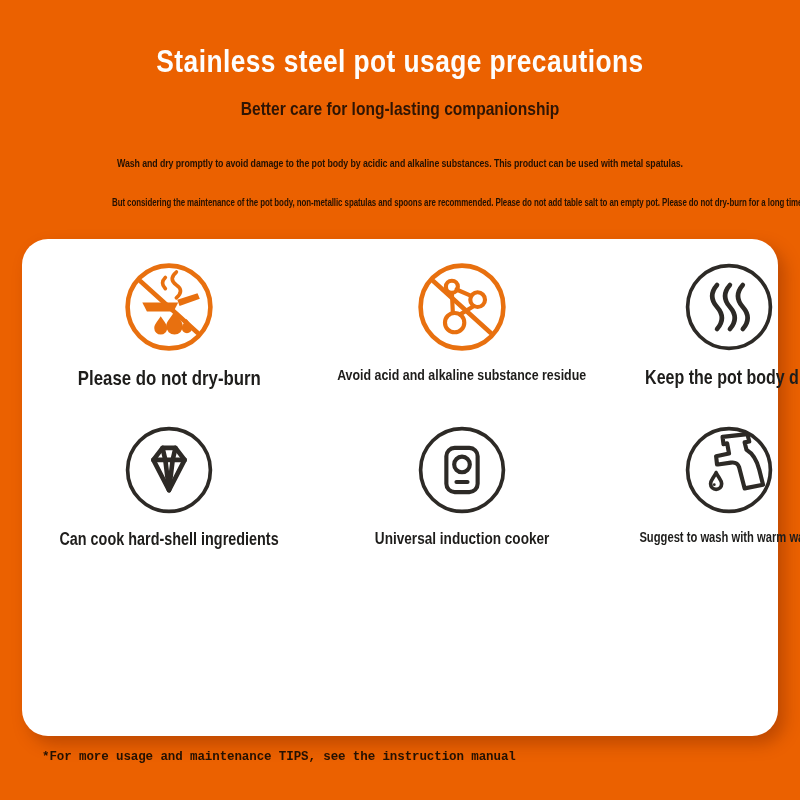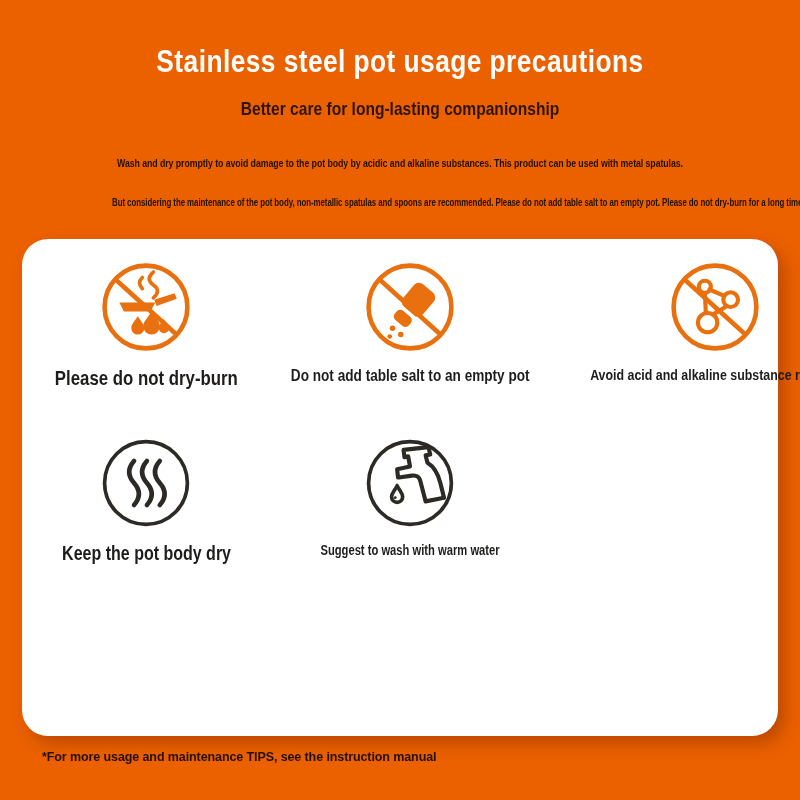--- a/index.html
+++ b/index.html
@@ -30,21 +30,21 @@
 
   
   .card{
     width:756px;height:497px;margin-top:31px;background:#FFFFFF;
     border-radius:26px;box-sizing:border-box;
     padding:22px 10px 0;
     box-shadow:7px 8px 16px rgba(125,38,0,.40);
   }
   .grid{
     display:grid;grid-template-columns:repeat(3,1fr);
-    grid-template-rows:157px 157px 157px;row-gap:19px;
+    grid-template-rows:157px 157px 157px;row-gap:6px;
   }
   .tile{display:flex;flex-direction:column;align-items:center;}
   .icon-wrap{width:92px;height:92px;}
   .icon-wrap svg{width:92px;height:92px;display:block;}
   .icon-orange{color:#E8700F;}
   .icon-dark{color:#2D2A26;}
   .caption{
     margin-top:13px;font-weight:700;color:#1E1D1B;
     white-space:nowrap;transform:scaleX(.8);transform-origin:50% 50%;
   }
@@ -52,21 +52,21 @@
   .cap-2{font-size:17px;}
   .cap-3{font-size:15.5px;}
   .cap-4{font-size:19px;}
   .cap-5{font-size:14px;}
   .cap-6{font-size:20px;}
   .cap-7{font-size:18px;}
   .cap-8{font-size:17px;}
   .cap-9{font-size:14px;}
 
   
-  .foot{width:100%;margin-top:14px;}
+  .foot{width:100%;margin-top:14px;font-family:Liberation Mono, monospace;}
   .foot p{
     margin:0 0 0 42px;font-size:12.5px;font-weight:700;color:#241102;
     letter-spacing:-.1px;
   }
 </style>
 </head>
 <body>
 
 <div class="poster">
 
@@ -90,36 +90,20 @@
             <path d="M59 42 l22 -7 l2.5 6 l-22 8 z" fill="currentColor" stroke="none"></path>
             <path d="M41 60 c-4 6 -7 9 -7 13 a7 7 0 0 0 14 0 c0 -4 -3 -7 -7 -13" fill="currentColor" stroke="none"></path>
             <path d="M56 55 c-5 8 -9 11 -9 16 a9 9 0 0 0 18 0 c0 -5 -4 -8 -9 -16" fill="currentColor" stroke="none"></path>
             <path d="M69 63 c-3 5 -5 7 -5 10 a5.5 5.5 0 0 0 11 0 c0 -3 -2 -5 -6 -10" fill="currentColor" stroke="none"></path>
             <path d="M19 22 L81 78" stroke-width="5"></path>
           </svg>
         </div>
         <div class="caption cap-1">Please do not dry-burn</div>
       </div>
 
-      <div class="tile">
-        <div class="icon-wrap icon-orange">
-          <svg viewBox="0 0 100 100" fill="none" stroke="currentColor" stroke-linecap="round" stroke-linejoin="round">
-            <circle cx="50" cy="50" r="45" stroke-width="5"></circle>
-            <g transform="rotate(40 50 50)">
-              <rect x="38" y="22" width="28" height="32" rx="7" fill="currentColor" stroke="none"></rect>
-              <rect x="42" y="58" width="20" height="13" rx="5" fill="currentColor" stroke="none"></rect>
-            </g>
-            <circle cx="31" cy="73" r="3" fill="currentColor" stroke="none"></circle>
-            <circle cx="40" cy="80" r="3" fill="currentColor" stroke="none"></circle>
-            <circle cx="28" cy="82" r="2.5" fill="currentColor" stroke="none"></circle>
-            <path d="M19 22 L81 78" stroke-width="5"></path>
-          </svg>
-        </div>
-        <div class="caption cap-2">Do not add table salt to an empty pot</div>
-      </div>
 
       <div class="tile">
         <div class="icon-wrap icon-orange">
           <svg viewBox="0 0 100 100" fill="none" stroke="currentColor" stroke-linecap="round" stroke-linejoin="round">
             <circle cx="50" cy="50" r="45" stroke-width="5"></circle>
             <path d="M44 31 L60 38" stroke-width="4.5"></path>
             <path d="M63 49 L48 58" stroke-width="4.5"></path>
             <path d="M39 35 L40 55" stroke-width="4.5"></path>
             <circle cx="39" cy="28" r="6.5" stroke-width="4.5"></circle>
             <circle cx="67" cy="42" r="8" stroke-width="4.5"></circle>
@@ -137,21 +121,43 @@
           <svg viewBox="0 0 100 100" fill="none" stroke="currentColor" stroke-linecap="round" stroke-linejoin="round">
             <circle cx="50" cy="50" r="45" stroke-width="4"></circle>
             <path d="M37 26 c-7 8 -7 16 0 24 c7 8 7 16 0 24" stroke-width="5"></path>
             <path d="M51 26 c-7 8 -7 16 0 24 c7 8 7 16 0 24" stroke-width="5"></path>
             <path d="M65 26 c-7 8 -7 16 0 24 c7 8 7 16 0 24" stroke-width="5"></path>
           </svg>
         </div>
         <div class="caption cap-6">Keep the pot body dry</div>
       </div>
 
+      <div class="tile">
+        <div class="icon-wrap icon-dark">
+          <svg viewBox="0 0 100 100" fill="none" stroke="currentColor" stroke-linecap="round" stroke-linejoin="round">
+            <circle cx="50" cy="50" r="45" stroke-width="4"></circle>
+            <path d="M33 39 L43 26 L57 26 L67 39 L50 72 Z" stroke-width="5"></path>
+            <path d="M33 39 H67" stroke-width="5"></path>
+            <path d="M43 26 L46 39 L50 72 L54 39 L57 26" stroke-width="5"></path>
+          </svg>
+        </div>
+        <div class="caption cap-7">Can cook hard-shell ingredients</div>
+      </div>
 
+      <div class="tile">
+        <div class="icon-wrap icon-dark">
+          <svg viewBox="0 0 100 100" fill="none" stroke="currentColor" stroke-linecap="round" stroke-linejoin="round">
+            <circle cx="50" cy="50" r="45" stroke-width="4"></circle>
+            <rect x="33" y="26" width="34" height="48" rx="9" stroke-width="4.5"></rect>
+            <circle cx="50" cy="44" r="8.5" stroke-width="4.5"></circle>
+            <path d="M44 63 L56 63" stroke-width="4.5"></path>
+          </svg>
+        </div>
+        <div class="caption cap-8">Universal induction cooker</div>
+      </div>
 
       <div class="tile">
         <div class="icon-wrap icon-dark">
           <svg viewBox="0 0 100 100" fill="none" stroke="currentColor" stroke-linecap="round" stroke-linejoin="round">
             <circle cx="50" cy="50" r="45" stroke-width="4"></circle>
             <path d="M37 44 L36 35 L50 32 L48 21 L44 22 L43 14 L70 11 L72 19 L67 20 L69 28 Q79 34 83 50 L87 66 L67 70 L61 47 Q59 41 52 42 L38 44 Z" stroke-width="4.5"></path>
             <path d="M36 53 c-3 6 -6 8 -6 12 a6 6 0 0 0 12 0 c0 -4 -3 -6 -6 -12" stroke-width="4"></path>
             <circle cx="34" cy="66" r="1.5" fill="currentColor" stroke="none"></circle>
           </svg>
         </div>

